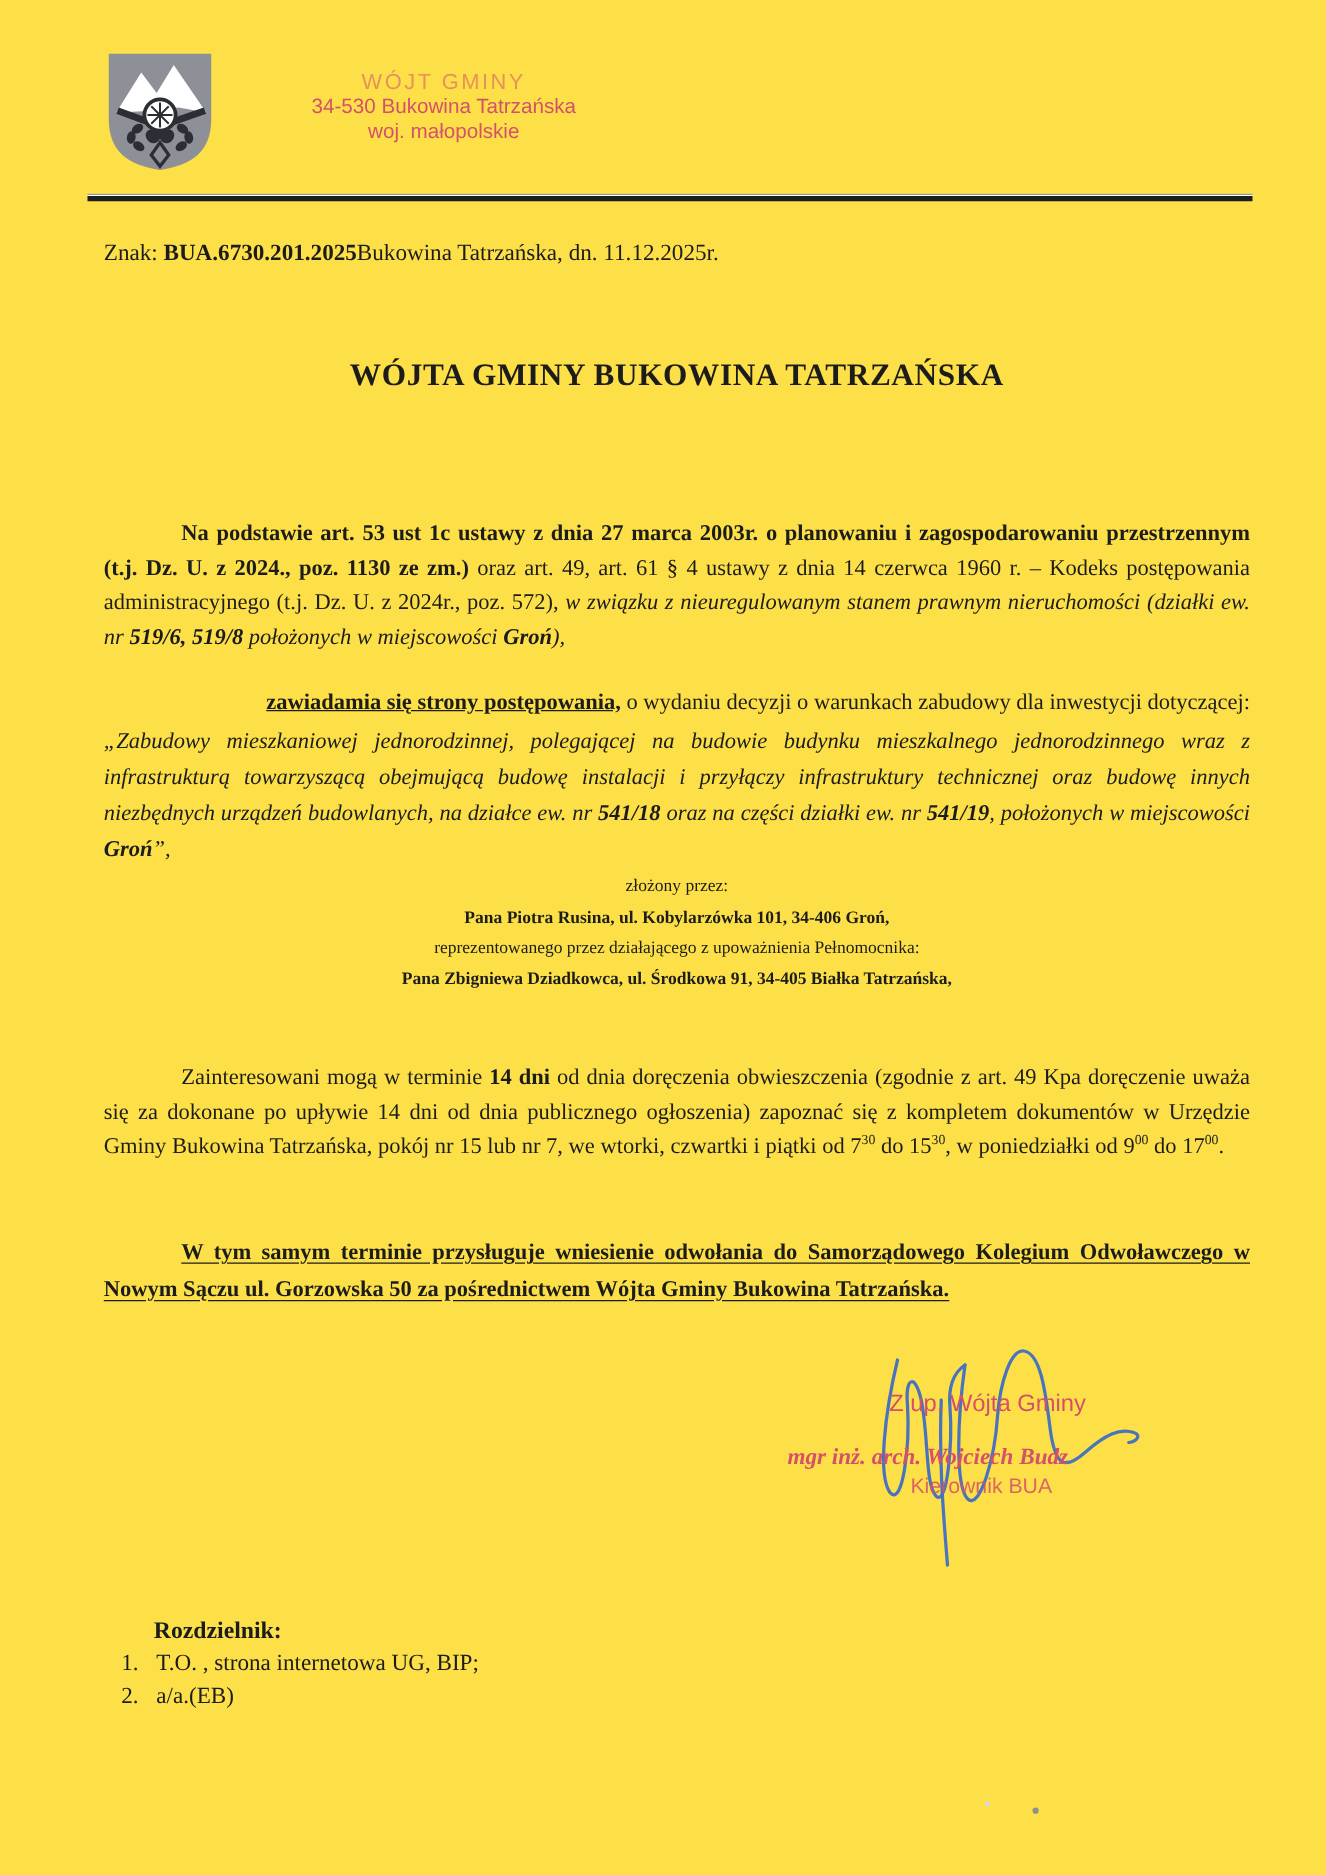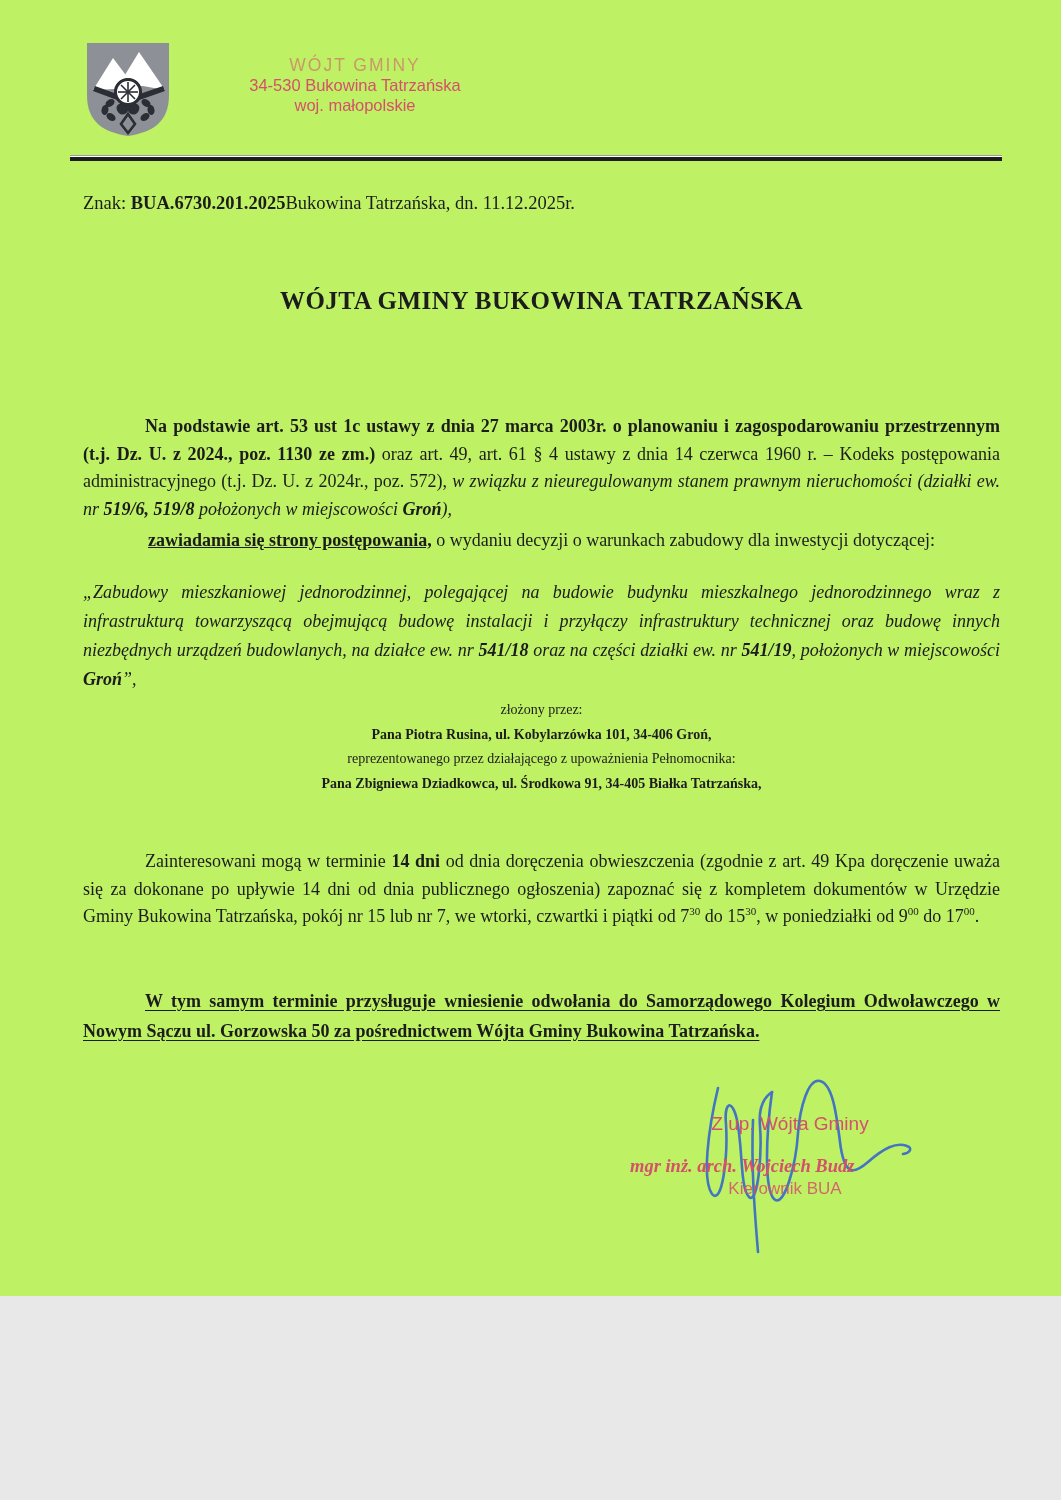--- a/index.html
+++ b/index.html
@@ -1,20 +1,20 @@
 <!DOCTYPE html>
 <html lang="pl" style="--text: #1c1c1c; --stamp-red: #d5506a; --signature-blue: #3a6bc8; --shield-gray: #8d9197; --shield-dark: #2b2e34;"><head>
 <meta charset="utf-8">
 <style>
   html,body{margin:0;padding:0;background:#e8e8e8;}
   .page{
     position:relative;
-    width:1061px;height:1296px;
+    width:1061px;height:1500px;
     margin:0 auto;
-    background:#bef264;
+    background:#fde047;
     overflow:hidden;
     font-family:"Liberation Serif","DejaVu Serif",serif;
     color:var(--text,#1c1c1c);
   }
   .abs{position:absolute;}
   .b{font-weight:bold;}
   .i{font-style:italic;}
   .bi{font-weight:bold;font-style:italic;}
   .u{text-decoration:underline;}
   sup.hours{font-size:11px;line-height:0;vertical-align:super;}
@@ -34,21 +34,21 @@
   }
   
   .meta{left:83px;top:193px;width:917px;display:flex;justify-content:flex-start;font-size:18.5px;}
   
   .title{left:83px;top:284px;width:917px;text-align:center;}
   .title .l1{font-size:23px;font-weight:bold;letter-spacing:9px;line-height:30px;}
   .title .l2{font-size:25px;font-weight:bold;letter-spacing:.5px;line-height:34px;}
   
   .para{left:83px;width:917px;font-size:18px;line-height:27.5px;text-align:justify;}
   .legal{top:395px;text-indent:62px;}
-  .notice{top:509px;text-align:center;}
+  .notice{top:530px;text-align:right;}
   .quote{top:560px;line-height:29px;font-style:italic;}
   .applicant{top:698px;text-align:center;font-size:14px;line-height:24.5px;}
   .info{top:830px;text-indent:62px;}
   .appeal{top:968px;line-height:30px;font-weight:bold;text-indent:62px;text-align:justify;}
   .appeal .u{text-decoration:underline;text-underline-offset:3px;}
   
   .sig-svg{left:630px;top:1050px;width:300px;height:215px;}
   .sig-l1{left:640px;top:1113px;width:300px;text-align:center;
     color:var(--stamp-red,#d5506a);
     font-family:"Liberation Sans","DejaVu Sans",sans-serif;font-size:19px;}

